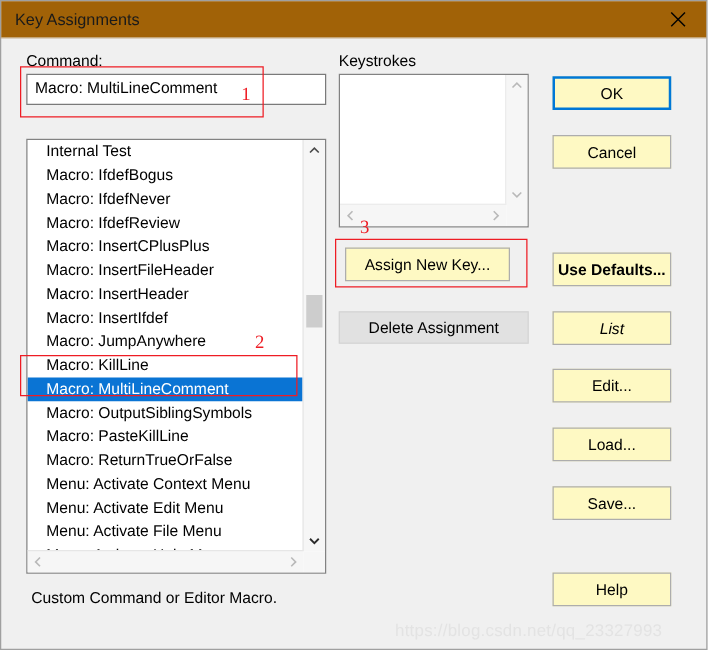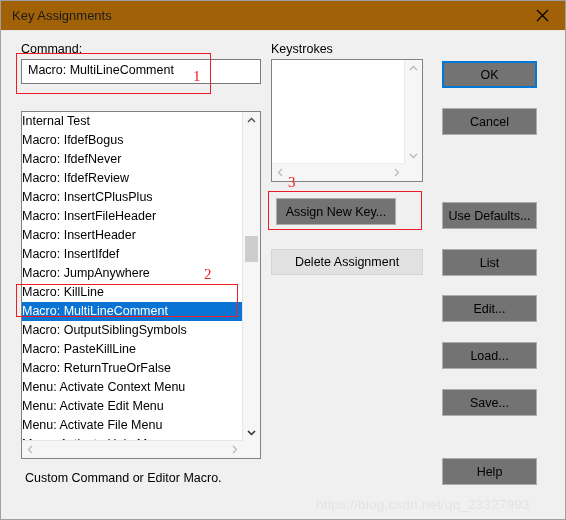--- a/index.html
+++ b/index.html
@@ -93,21 +93,21 @@
   #command-list-inner {
     position: absolute;
     left: 0; top: 0;
     width: 221px;
     height: 330px;
     overflow: hidden;
   }
   .list-item {
     height: 19px;
     line-height: 19px;
-    padding-left: 0;
+    padding-left: 15px;
     font-size: 12.5px;
     color: #000;
     white-space: nowrap;
     overflow: hidden;
   }
   .list-item.selected {
     background: #0a74d4;
     color: #ffffff;
   }
 
@@ -190,21 +190,21 @@
   #ks-hscroll .sb-arrow.right { right: 0; }
   #ks-corner {
     position: absolute; right: 0; bottom: 0;
     width: 17px; height: 17px; background: #f6f6f6;
   }
 
   
   .btn {
     position: absolute;
     box-sizing: border-box;
-    background: #737373;
+    background: #fef9c3;
     border: 1px solid #adadad;
     font-family: "Liberation Sans", sans-serif;
     font-size: 12.5px;
     color: #000;
     text-align: center;
     display: flex;
     align-items: center;
     justify-content: center;
     white-space: nowrap;
     cursor: default;
@@ -212,29 +212,29 @@
   }
   .btn.default {
     border: 2px solid #0078d7;
   }
   .btn.disabled {
     color: #000000;
     border: 1px solid #d4d4d4;
     background: #e1e1e1;
   }
 
-  #btn-assign { left: 275px; top: 197px; width: 120px; height: 27px; }
+  #btn-assign { left: 275px; top: 197px; width: 132px; height: 27px; }
   #btn-delete { left: 270px; top: 248px; width: 152px; height: 26px; }
 
   .rightbtn { left: 441px; width: 95px; height: 27px; }
   #btn-ok       { top: 60px; }
   #btn-cancel   { top: 107px; }
   #btn-run      { top: 154px; }
-  #btn-defaults { top: 201px; }
-  #btn-list     { top: 248px; }
+  #btn-defaults { top: 201px; font-weight: bold; }
+  #btn-list     { top: 248px; font-style: italic; }
   #btn-menu     { top: 294px; }
   #btn-load     { top: 341px; }
   #btn-save     { top: 388px; }
   #btn-help     { top: 434px; margin-top: 23px; }
 
   
   .redbox {
     position: absolute;
     border: 1px solid #ee1c24;
     box-sizing: border-box;

